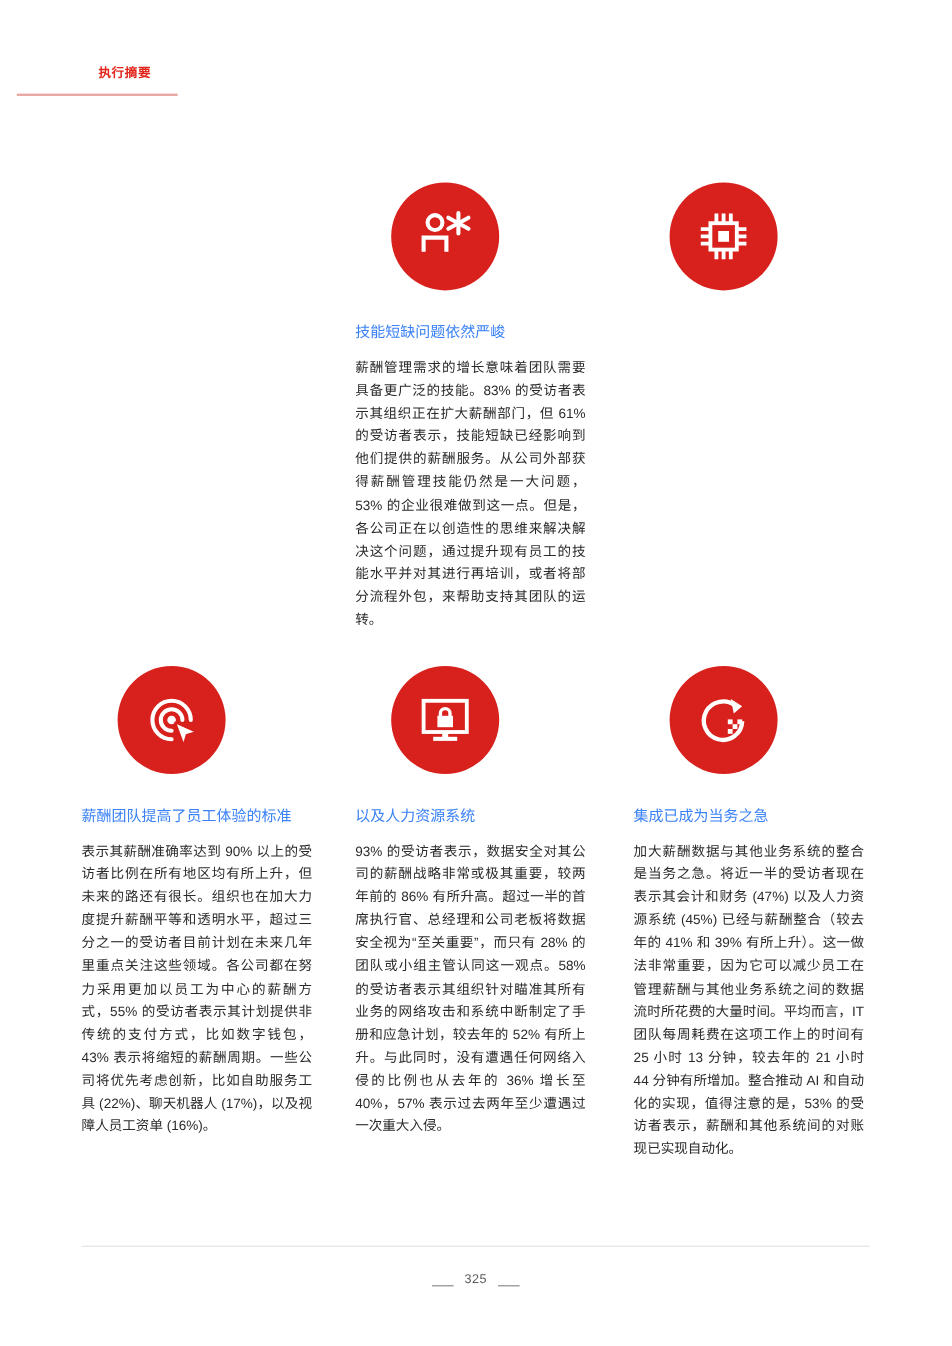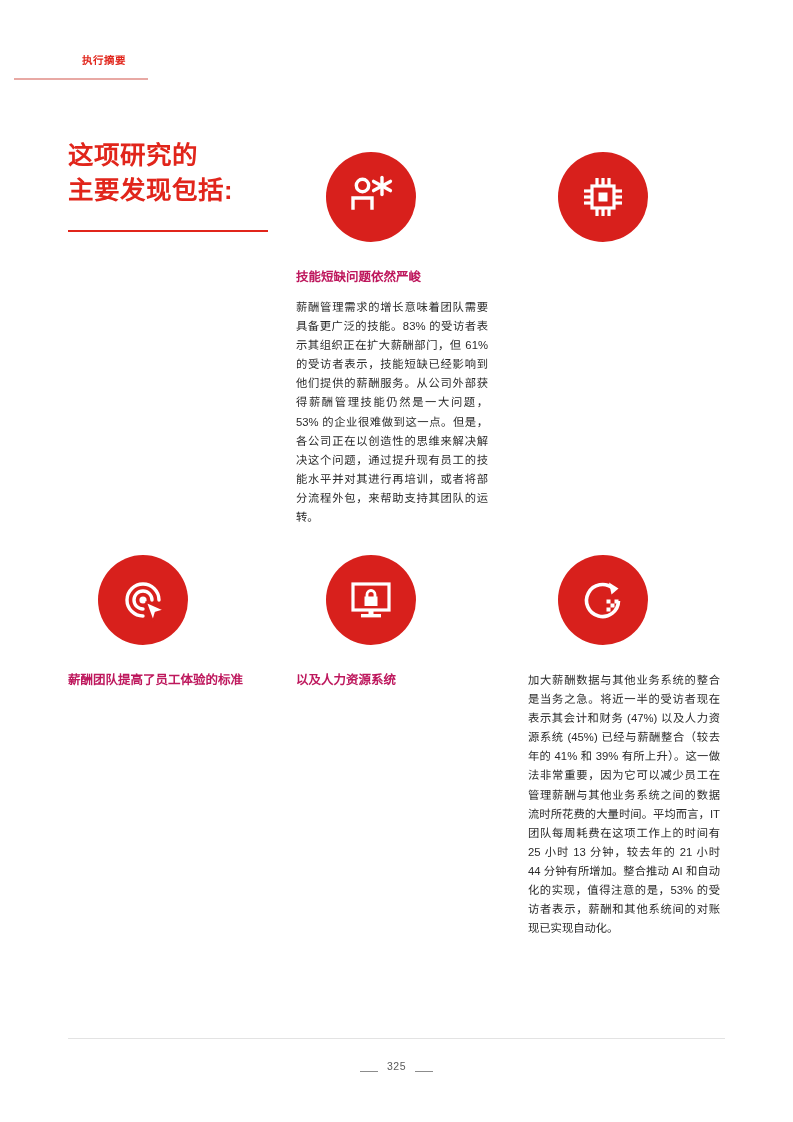--- a/index.html
+++ b/index.html
@@ -93,22 +93,22 @@
     align-items: center;
     justify-content: center;
     margin-left: 30px;
     margin-bottom: 26px;
   }
   .icon-badge svg { display: block; }
 
   .card-heading {
     font-size: 12.5px;
     line-height: 19px;
-    font-weight: bold;
-    color: #be185d;
+    font-weight: normal;
+    color: #3b82f6;
     margin-bottom: 11px;
   }
 
   .card-body {
     font-size: 11.3px;
     line-height: 19.1px;
     color: #2a2a2a;
     text-align: justify;
     text-justify: inter-ideograph;
     hyphens: none;
@@ -147,25 +147,20 @@
 </head>
 <body>
 
 <div class="page">
 
   <div class="header">
     <div class="header-label">执行摘要</div>
     <div class="header-rule"></div>
   </div>
 
-  <div class="title-block">
-    <div class="title-line">这项研究的</div>
-    <div class="title-line">主要发现包括:</div>
-    <div class="title-rule"></div>
-  </div>
 
   <div class="card card-c2 row-top">
     <div class="icon-badge">
       <svg width="46" height="46" viewBox="0 0 46 46" aria-hidden="true">
         <circle cx="14.5" cy="11.5" r="6.2" fill="none" stroke="#ffffff" stroke-width="3.4"></circle>
         <path d="M5 34 V24 H24 V34" fill="none" stroke="#ffffff" stroke-width="3.4" stroke-linecap="square"></path>
         <g stroke="#ffffff" stroke-width="3.4" stroke-linecap="round">
           <line x1="34" y1="3.5" x2="34" y2="20.5"></line>
           <line x1="25.6" y1="7.4" x2="42.4" y2="16.6"></line>
           <line x1="42.4" y1="7.4" x2="25.6" y2="16.6"></line>
@@ -202,48 +197,51 @@
   <div class="card card-c1 row-bottom">
     <div class="icon-badge">
       <svg width="48" height="48" viewBox="0 0 48 48" aria-hidden="true">
         <path d="M40 24 A16 16 0 1 0 24 40" fill="none" stroke="#ffffff" stroke-width="3.4" stroke-linecap="round"></path>
         <path d="M33 24 A9 9 0 1 0 24 33" fill="none" stroke="#ffffff" stroke-width="3.4" stroke-linecap="round"></path>
         <circle cx="24" cy="24" r="3.6" fill="#ffffff"></circle>
         <path d="M27 26 L45 34 L36.5 36.5 L34 45 Z" fill="#ffffff" stroke="#d8201c" stroke-width="1.6" stroke-linejoin="round"></path>
       </svg>
     </div>
     <div class="card-heading">薪酬团队提高了员工体验的标准</div>
+    <div class="card-body">表示其薪酬准确率达到 90% 以上的受访者比例在所有地区均有所上升，但未来的路还有很长。组织也在加大力度提升薪酬平等和透明水平，超过三分之一的受访者目前计划在未来几年里重点关注这些领域。各公司都在努力采用更加以员工为中心的薪酬方式，55% 的受访者表示其计划提供非传统的支付方式，比如数字钱包，43% 表示将缩短的薪酬周期。一些公司将优先考虑创新，比如自助服务工具 (22%)、聊天机器人 (17%)，以及视障人员工资单 (16%)。</div>
   </div>
 
   <div class="card card-c2 row-bottom">
     <div class="icon-badge">
       <svg width="46" height="46" viewBox="0 0 46 46" aria-hidden="true">
         <rect x="5" y="7" width="36" height="26" fill="none" stroke="#ffffff" stroke-width="3.2"></rect>
         <path d="M19 22 v-4.5 a4 4 0 0 1 8 0 V22" fill="none" stroke="#ffffff" stroke-width="2.8"></path>
         <rect x="16.5" y="19.5" width="13" height="9.5" fill="#ffffff"></rect>
         <rect x="20.5" y="33" width="5" height="4.5" fill="#ffffff"></rect>
         <rect x="13" y="37" width="20" height="3.4" fill="#ffffff"></rect>
       </svg>
     </div>
     <div class="card-heading">以及人力资源系统</div>
+    <div class="card-body">93% 的受访者表示，数据安全对其公司的薪酬战略非常或极其重要，较两年前的 86% 有所升高。超过一半的首席执行官、总经理和公司老板将数据安全视为“至关重要”，而只有 28% 的团队或小组主管认同这一观点。58% 的受访者表示其组织针对瞄准其所有业务的网络攻击和系统中断制定了手册和应急计划，较去年的 52% 有所上升。与此同时，没有遭遇任何网络入侵的比例也从去年的 36% 增长至 40%，57% 表示过去两年至少遭遇过一次重大入侵。</div>
   </div>
 
   <div class="card card-c3 row-bottom">
     <div class="icon-badge">
       <svg width="46" height="46" viewBox="0 0 46 46" aria-hidden="true">
         <path d="M33 11.5 A16 16 0 1 0 38.5 24" fill="none" stroke="#ffffff" stroke-width="3.6" stroke-linecap="butt"></path>
         <path d="M29 5.5 L38.5 11.5 L31.5 17.5 Z" fill="#ffffff"></path>
         <g fill="#ffffff">
           <rect x="26.5" y="22.5" width="4" height="4"></rect>
           <rect x="30.5" y="26.5" width="4" height="4"></rect>
           <rect x="26.5" y="30.5" width="4" height="4"></rect>
           <rect x="34.5" y="22.5" width="4" height="4"></rect>
         </g>
       </svg>
     </div>
+    <div class="card-heading">集成已成为当务之急</div>
     <div class="card-body">加大薪酬数据与其他业务系统的整合是当务之急。将近一半的受访者现在表示其会计和财务 (47%) 以及人力资源系统 (45%) 已经与薪酬整合（较去年的 41% 和 39% 有所上升）。这一做法非常重要，因为它可以减少员工在管理薪酬与其他业务系统之间的数据流时所花费的大量时间。平均而言，IT 团队每周耗费在这项工作上的时间有 25 小时 13 分钟，较去年的 21 小时 44 分钟有所增加。整合推动 AI 和自动化的实现，值得注意的是，53% 的受访者表示，薪酬和其他系统间的对账现已实现自动化。</div>
   </div>
 
   <div class="footer-rule"></div>
   <div class="footer">
     <span class="footer-dash"></span>
     <span class="footer-page">325</span>
     <span class="footer-dash"></span>
   </div>
 

